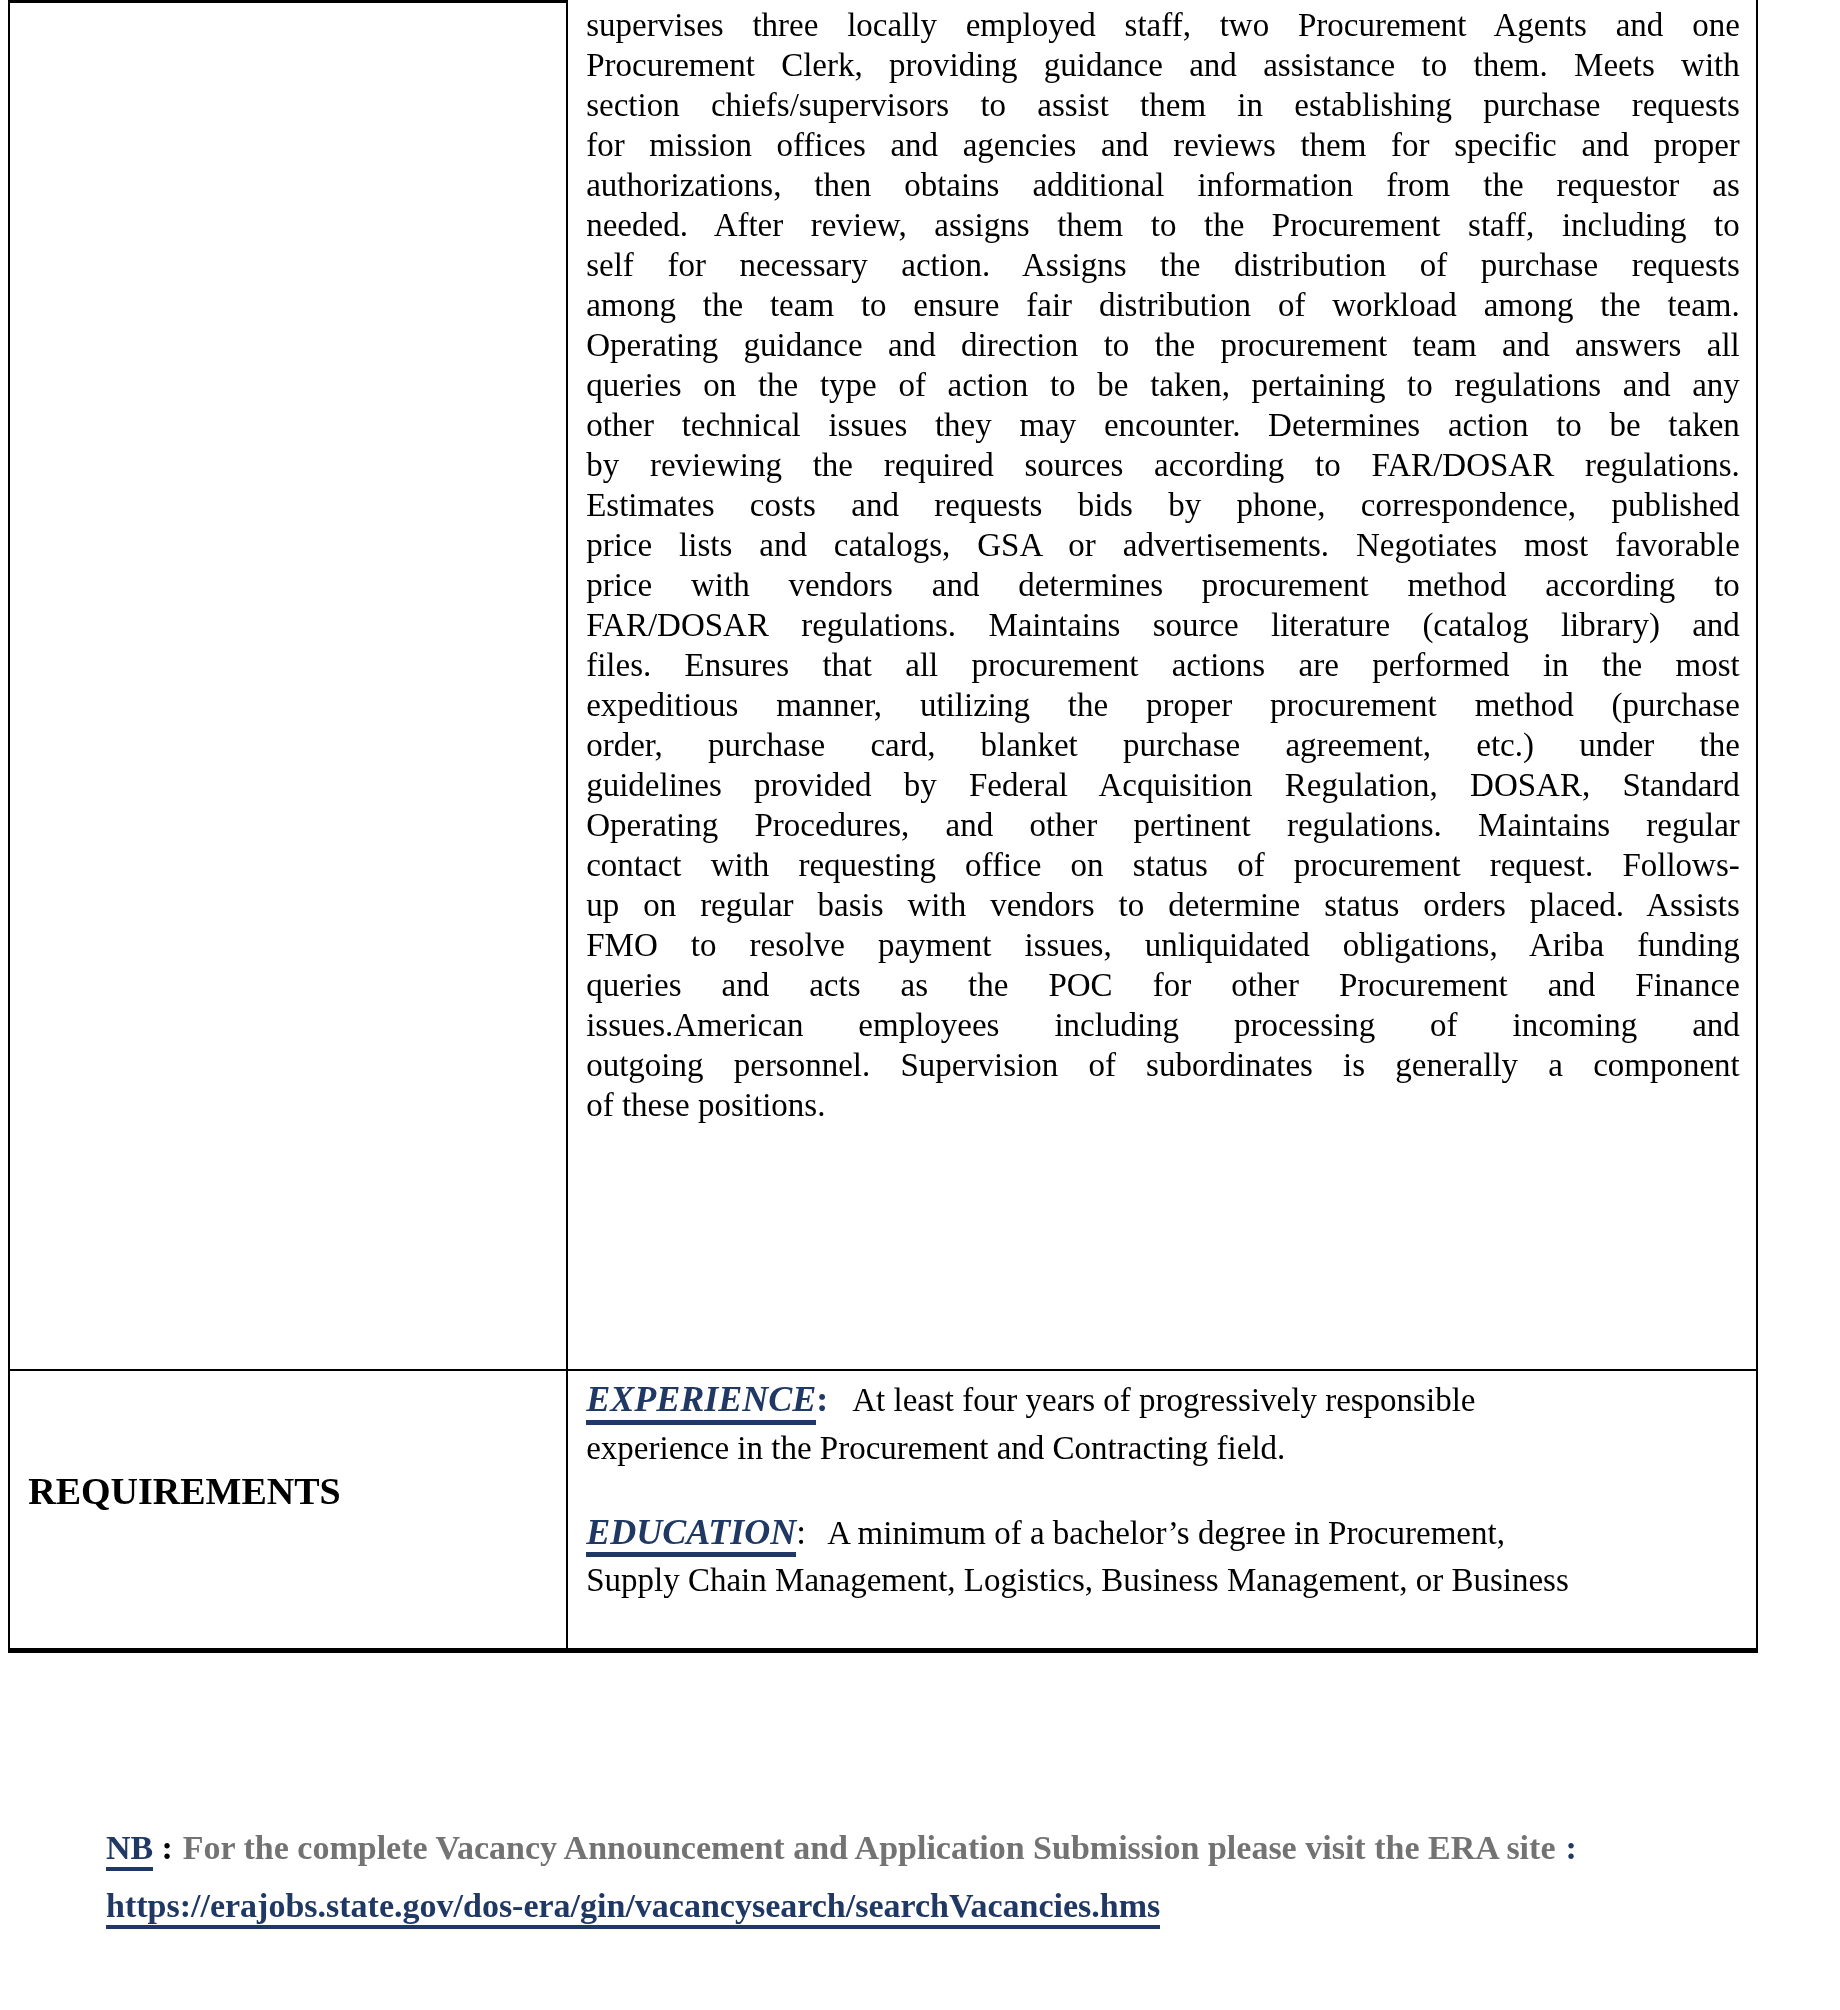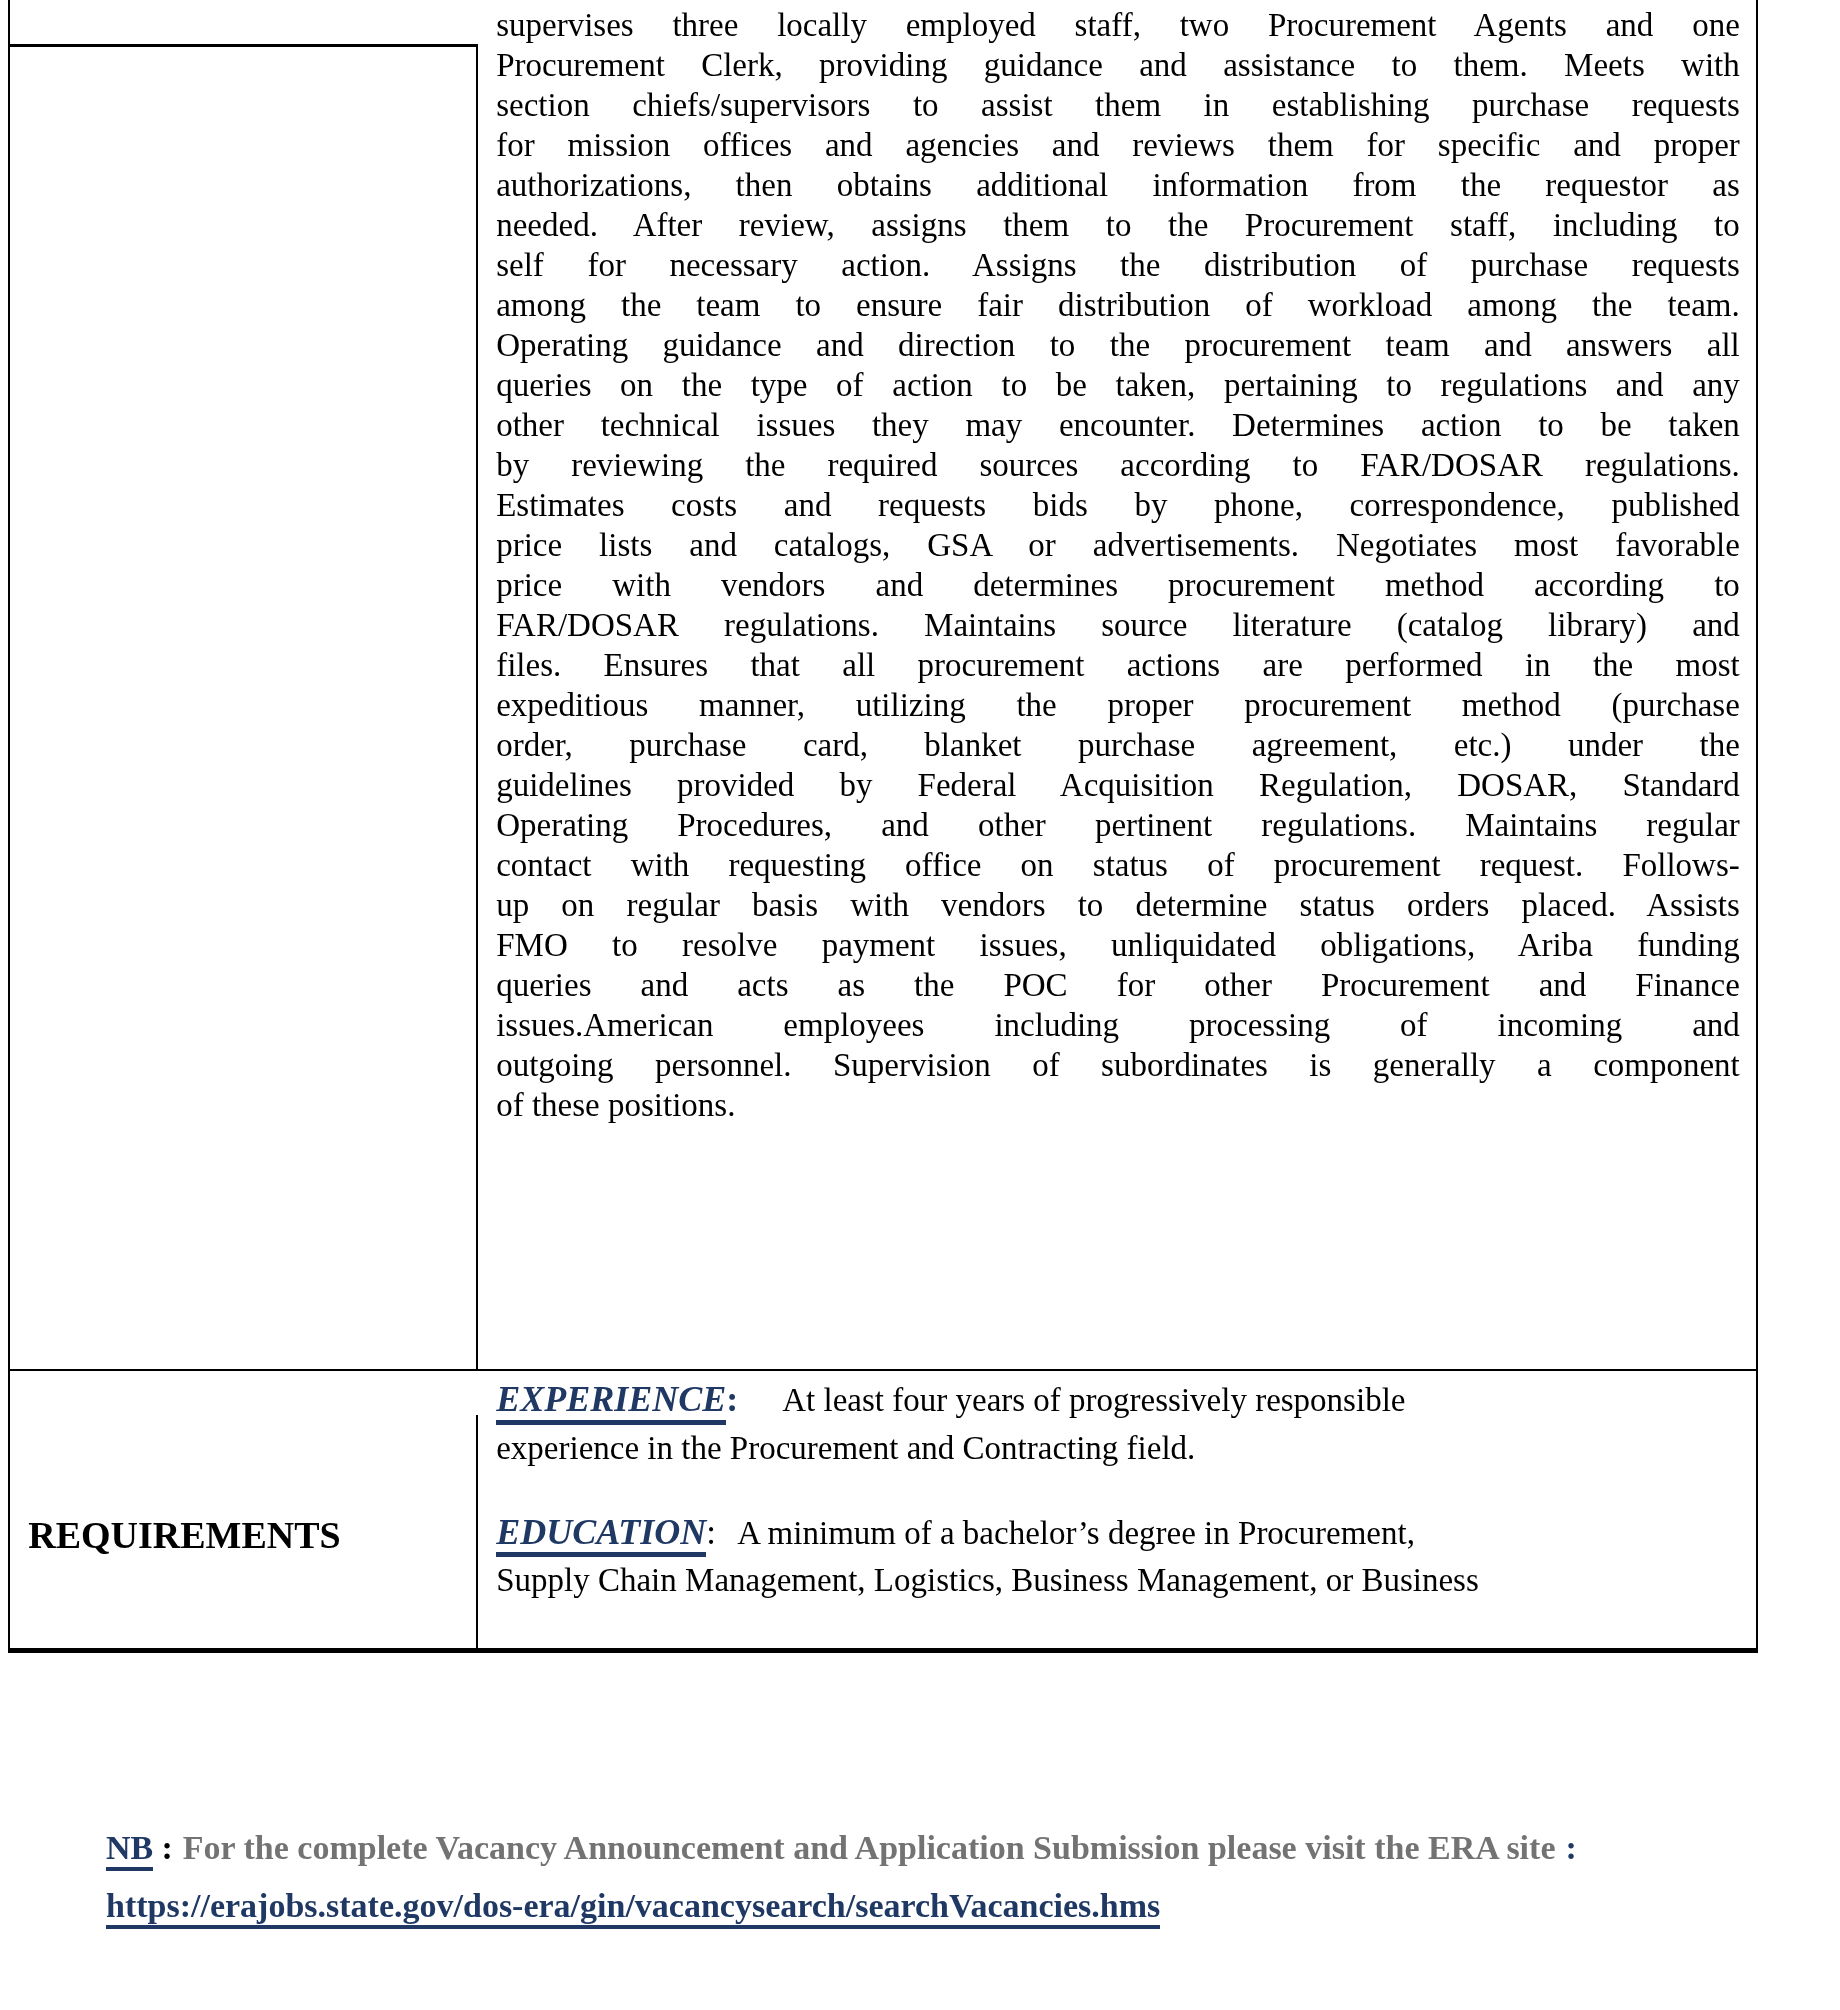--- a/index.html
+++ b/index.html
@@ -20,23 +20,22 @@
     box-sizing: border-box;
     border-left: 2.5px solid #000;
     border-right: 2.5px solid #000;
     border-bottom: 5px solid #000;
   }
   .trow { display: flex; box-sizing: border-box; }
   .row-duties { height: 1369px; }
   .row-requirements { height: 279px; border-top: 2.5px solid #000; }
   .cell { box-sizing: border-box; overflow: hidden; }
   .cell-left {
-    width: 468px; flex: none;
+    width: 558px; flex: none;
     border-right: 2.5px solid #000;
-    margin-top: 44px;
   }
   .row-duties .cell-left { border-top: 3.3px solid #000; } 
   .cell-right { flex: 1; padding: 5px 16.4px 0 18px; }
 
   
   .duties-lines { font-size: 33px; }
   .jline {
     height: 40px; line-height: 40px;
     white-space: nowrap;
     text-align: justify;
@@ -56,21 +55,21 @@
   .uhead {
     display: inline-block;
     font-size: 36px; font-weight: bold; font-style: italic;
     color: #1F3864;
     border-bottom: 5px solid #1F3864;
     padding-bottom: 1.6px;
     line-height: 38px;
   }
   .hcolon-navy { font-size: 36px; font-weight: bold; color: #1F3864; }
   .hcolon-black { font-size: 35px; color: #000; }
-  .after-heading { margin-left: 44px; }
+  .after-heading { margin-left: 24px; }
   .edu-block { margin-top: 39px; }
 
   
   .footer {
     position: absolute;
     left: 106px; top: 1826px;
     font-weight: bold; font-size: 34px;
   }
   .nb-line { line-height: 44px; white-space: nowrap; }
   .nb-label {

